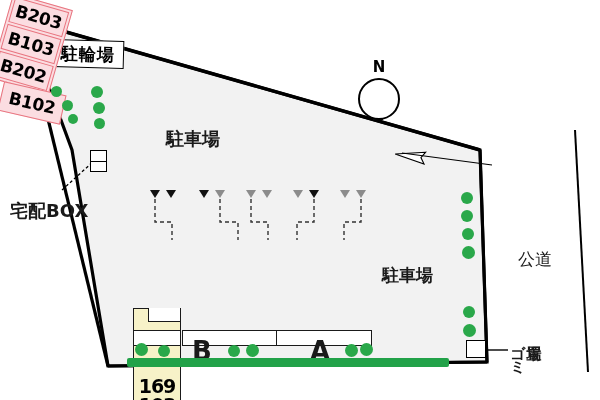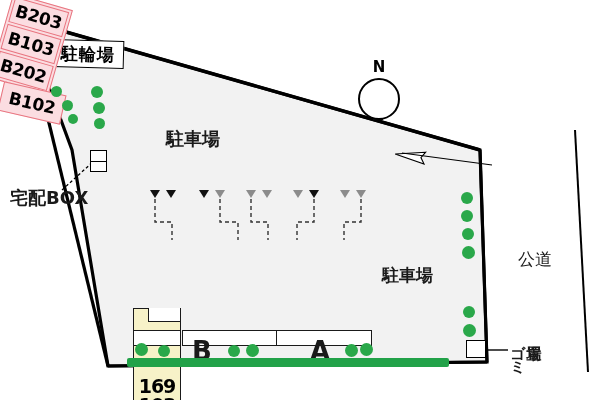--- a/index.html
+++ b/index.html
@@ -199,21 +199,21 @@
     <div class="stall stall-h" style="flex:1;">B202</div>
   </div>
 
   <div class="stall stall-h" style="left:229px; top:96px; width:62px; height:28px; transform: rotate(13deg);">B102</div>
 
   <div class="jp" style="left:166px; top:127px; font-size:18px;">駐車場</div>
 
   <div class="mini-box" style="left:90px; top:150px; width:17px; height:22px;">
     <div class="divider"></div>
   </div>
-  <div class="jp" style="left:10px; top:186px; font-size:18px;">宅配BOX</div>
+  <div class="jp" style="left:10px; top:199px; font-size:18px;">宅配BOX</div>
 
   <div class="unit" style="left:133px; top:190px; width:48px; height:140px;">
     <div class="notch" style="left:14px; top:-1px; width:33px; height:14px;"></div>
     <div class="unit-label" style="top:68px;">
       <span>169</span>
       <span>103</span>
     </div>
   </div>
   <div class="porch" style="left:133px; top:330px; width:48px; height:16px;"></div>
 

